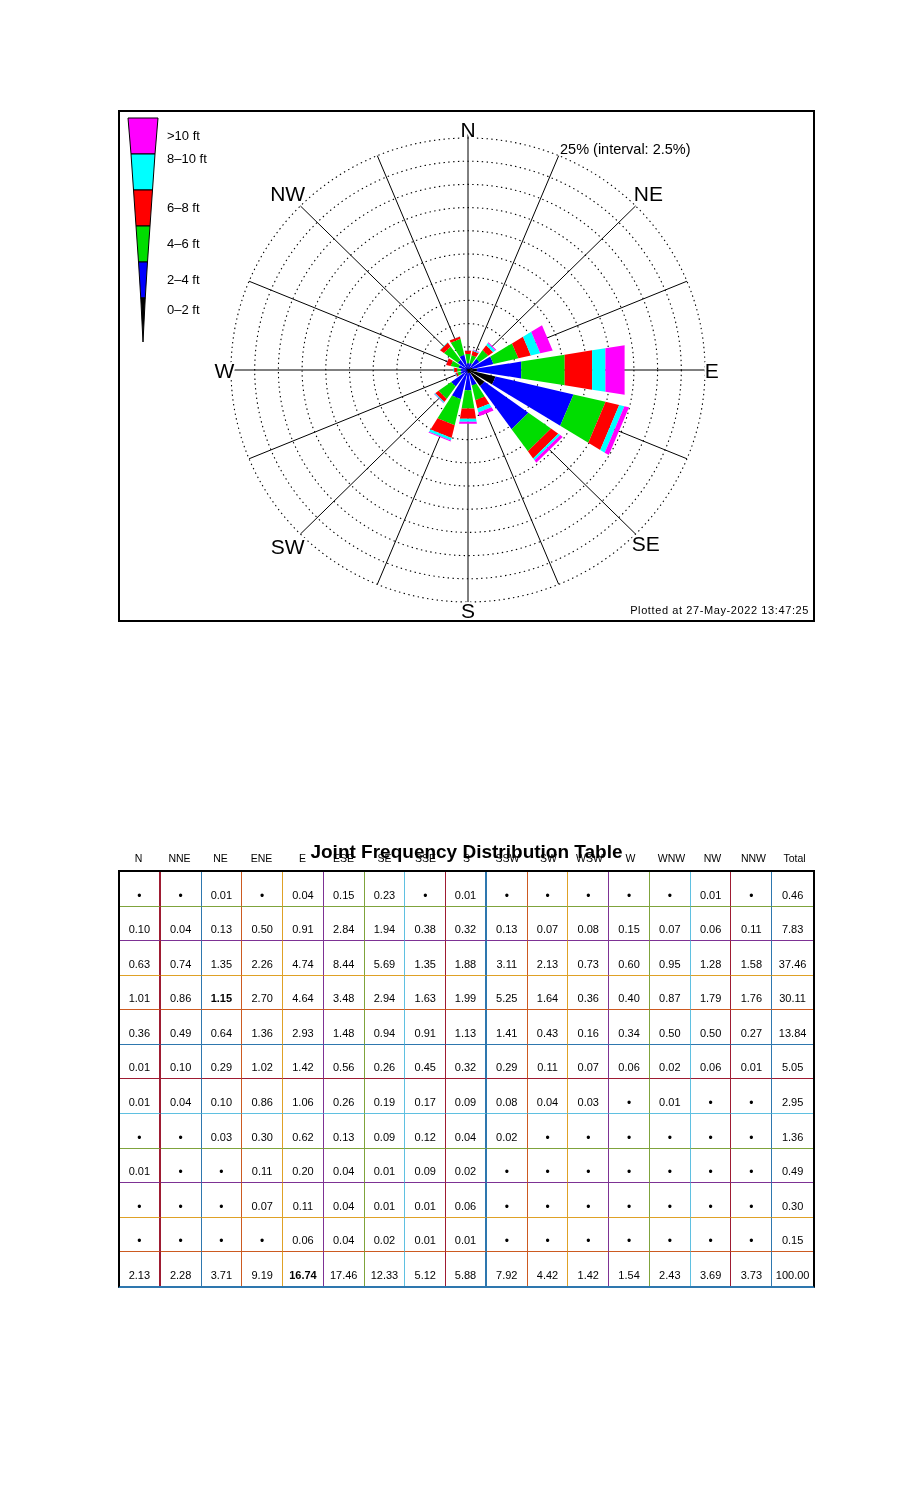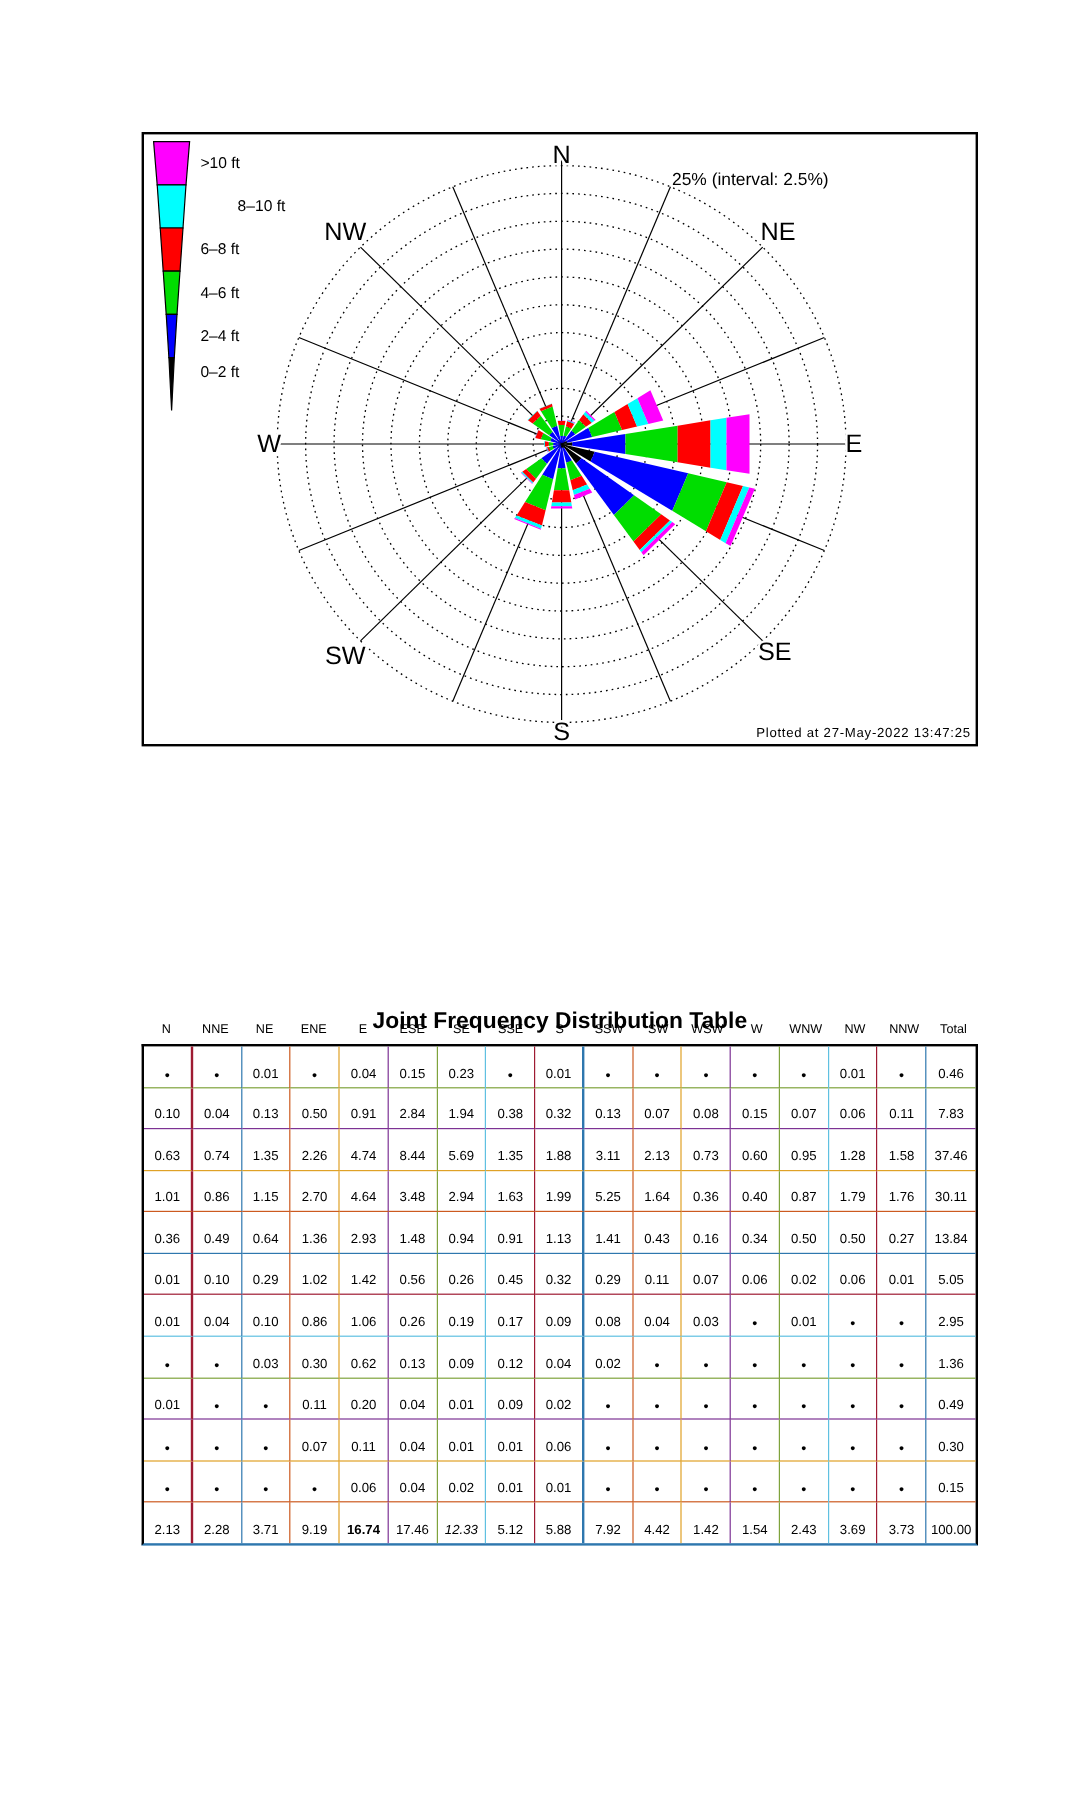--- a/index.html
+++ b/index.html
@@ -166,21 +166,21 @@
         <text x="440" y="42" font-size="14.5" fill="#000" paint-order="stroke" stroke="#fff" stroke-width="3">25% (interval: 2.5%)</text>
         <text x="689" y="502" text-anchor="end" font-size="11" letter-spacing="0.6" fill="#000">Plotted at 27-May-2022 13:47:25</text>
       </svg>
     <div id="legend"><svg width="34" height="232">
           <polygon points="1,4 31,4 28,40 4,40" fill="#ff00ff" stroke="#000" stroke-width="1"></polygon>
           <polygon points="4,40 28,40 25.5,76 6.5,76" fill="#00ffff" stroke="#000" stroke-width="1"></polygon>
           <polygon points="6.5,76 25.5,76 23,112 9,112" fill="#ff0000" stroke="#000" stroke-width="1"></polygon>
           <polygon points="9,112 23,112 20.5,148 11.5,148" fill="#00dd00" stroke="#000" stroke-width="1"></polygon>
           <polygon points="11.5,148 20.5,148 18.25,184 13.75,184" fill="#0000ff" stroke="#000" stroke-width="1"></polygon>
           <polygon points="13.75,184 18.25,184 16,228" fill="#000000" stroke="#000" stroke-width="1"></polygon>
-        </svg><div class="leg-label" style="top: 13px;">&gt;10 ft</div><div class="leg-label" style="top: 49px; margin-left: 31px;">8–10 ft</div><div class="leg-label" style="top: 85px;">6–8 ft</div><div class="leg-label" style="top: 121px;">4–6 ft</div><div class="leg-label" style="top: 157px;">2–4 ft</div><div class="leg-label" style="top: 187px;">0–2 ft</div></div>
+        </svg><div class="leg-label" style="top: 13px;">&gt;10 ft</div><div class="leg-label" style="top: 36px;">8–10 ft</div><div class="leg-label" style="top: 85px;">6–8 ft</div><div class="leg-label" style="top: 121px;">4–6 ft</div><div class="leg-label" style="top: 157px;">2–4 ft</div><div class="leg-label" style="top: 187px;">0–2 ft</div></div>
   </div>
 
   <div id="tbl-headers"><span>N</span><span>NNE</span><span>NE</span><span>ENE</span><span>E</span><span>ESE</span><span>SE</span><span>SSE</span><span>S</span><span>SSW</span><span>SW</span><span>WSW</span><span>W</span><span>WNW</span><span>NW</span><span>NNW</span><span>Total</span></div>
   <div class="table-title">Joint Frequency Distribution Table</div>
   <div id="tbl-grid">
       <div class="cell dot" style="border-right: 2px solid rgb(158, 27, 50); border-bottom: 1px solid rgb(127, 163, 60);">•</div>
       <div class="cell dot" style="border-right: 1px solid rgb(46, 119, 174); border-bottom: 1px solid rgb(127, 163, 60);">•</div>
       <div class="cell" style="border-right: 1px solid rgb(204, 90, 32); border-bottom: 1px solid rgb(127, 163, 60);">0.01</div>
       <div class="cell dot" style="border-right: 1px solid rgb(223, 161, 38); border-bottom: 1px solid rgb(127, 163, 60);">•</div>
       <div class="cell" style="border-right: 1px solid rgb(125, 50, 148); border-bottom: 1px solid rgb(127, 163, 60);">0.04</div>
@@ -225,21 +225,21 @@
       <div class="cell" style="border-right: 1px solid rgb(204, 90, 32); border-bottom: 1px solid rgb(223, 161, 38);">3.11</div>
       <div class="cell" style="border-right: 1px solid rgb(223, 161, 38); border-bottom: 1px solid rgb(223, 161, 38);">2.13</div>
       <div class="cell" style="border-right: 1px solid rgb(125, 50, 148); border-bottom: 1px solid rgb(223, 161, 38);">0.73</div>
       <div class="cell" style="border-right: 1px solid rgb(127, 163, 60); border-bottom: 1px solid rgb(223, 161, 38);">0.60</div>
       <div class="cell" style="border-right: 1px solid rgb(95, 192, 225); border-bottom: 1px solid rgb(223, 161, 38);">0.95</div>
       <div class="cell" style="border-right: 1px solid rgb(158, 27, 50); border-bottom: 1px solid rgb(223, 161, 38);">1.28</div>
       <div class="cell" style="border-right: 1px solid rgb(46, 119, 174); border-bottom: 1px solid rgb(223, 161, 38);">1.58</div>
       <div class="cell" style="border-bottom: 1px solid rgb(223, 161, 38);">37.46</div>
       <div class="cell" style="border-right: 2px solid rgb(158, 27, 50); border-bottom: 1px solid rgb(204, 90, 32);">1.01</div>
       <div class="cell" style="border-right: 1px solid rgb(46, 119, 174); border-bottom: 1px solid rgb(204, 90, 32);">0.86</div>
-      <div class="cell" style="border-right: 1px solid rgb(204, 90, 32); border-bottom: 1px solid rgb(204, 90, 32);">1.15</div>
+      <div class="cell" style="border-right: 1px solid rgb(204, 90, 32); border-bottom: 1px solid rgb(204, 90, 32); font-weight: bold;">1.15</div>
       <div class="cell" style="border-right: 1px solid rgb(223, 161, 38); border-bottom: 1px solid rgb(204, 90, 32);">2.70</div>
       <div class="cell" style="border-right: 1px solid rgb(125, 50, 148); border-bottom: 1px solid rgb(204, 90, 32);">4.64</div>
       <div class="cell" style="border-right: 1px solid rgb(127, 163, 60); border-bottom: 1px solid rgb(204, 90, 32);">3.48</div>
       <div class="cell" style="border-right: 1px solid rgb(95, 192, 225); border-bottom: 1px solid rgb(204, 90, 32);">2.94</div>
       <div class="cell" style="border-right: 1px solid rgb(158, 27, 50); border-bottom: 1px solid rgb(204, 90, 32);">1.63</div>
       <div class="cell" style="border-right: 2px solid rgb(46, 119, 174); border-bottom: 1px solid rgb(204, 90, 32);">1.99</div>
       <div class="cell" style="border-right: 1px solid rgb(204, 90, 32); border-bottom: 1px solid rgb(204, 90, 32);">5.25</div>
       <div class="cell" style="border-right: 1px solid rgb(223, 161, 38); border-bottom: 1px solid rgb(204, 90, 32);">1.64</div>
       <div class="cell" style="border-right: 1px solid rgb(125, 50, 148); border-bottom: 1px solid rgb(204, 90, 32);">0.36</div>
       <div class="cell" style="border-right: 1px solid rgb(127, 163, 60); border-bottom: 1px solid rgb(204, 90, 32);">0.40</div>
@@ -365,21 +365,21 @@
       <div class="cell dot" style="border-right: 1px solid rgb(95, 192, 225); border-bottom: 1px solid rgb(204, 90, 32);">•</div>
       <div class="cell dot" style="border-right: 1px solid rgb(158, 27, 50); border-bottom: 1px solid rgb(204, 90, 32);">•</div>
       <div class="cell dot" style="border-right: 1px solid rgb(46, 119, 174); border-bottom: 1px solid rgb(204, 90, 32);">•</div>
       <div class="cell" style="border-bottom: 1px solid rgb(204, 90, 32);">0.15</div>
       <div class="cell" style="border-right: 2px solid rgb(158, 27, 50);">2.13</div>
       <div class="cell" style="border-right: 1px solid rgb(46, 119, 174);">2.28</div>
       <div class="cell" style="border-right: 1px solid rgb(204, 90, 32);">3.71</div>
       <div class="cell" style="border-right: 1px solid rgb(223, 161, 38);">9.19</div>
       <div class="cell" style="border-right: 1px solid rgb(125, 50, 148); font-weight: bold;">16.74</div>
       <div class="cell" style="border-right: 1px solid rgb(127, 163, 60);">17.46</div>
-      <div class="cell" style="border-right: 1px solid rgb(95, 192, 225); font-style: italic;">12.33</div>
+      <div class="cell" style="border-right: 1px solid rgb(95, 192, 225);">12.33</div>
       <div class="cell" style="border-right: 1px solid rgb(158, 27, 50);">5.12</div>
       <div class="cell" style="border-right: 2px solid rgb(46, 119, 174);">5.88</div>
       <div class="cell" style="border-right: 1px solid rgb(204, 90, 32);">7.92</div>
       <div class="cell" style="border-right: 1px solid rgb(223, 161, 38);">4.42</div>
       <div class="cell" style="border-right: 1px solid rgb(125, 50, 148);">1.42</div>
       <div class="cell" style="border-right: 1px solid rgb(127, 163, 60);">1.54</div>
       <div class="cell" style="border-right: 1px solid rgb(95, 192, 225);">2.43</div>
       <div class="cell" style="border-right: 1px solid rgb(158, 27, 50);">3.69</div>
       <div class="cell" style="border-right: 1px solid rgb(46, 119, 174);">3.73</div>
       <div class="cell">100.00</div>

